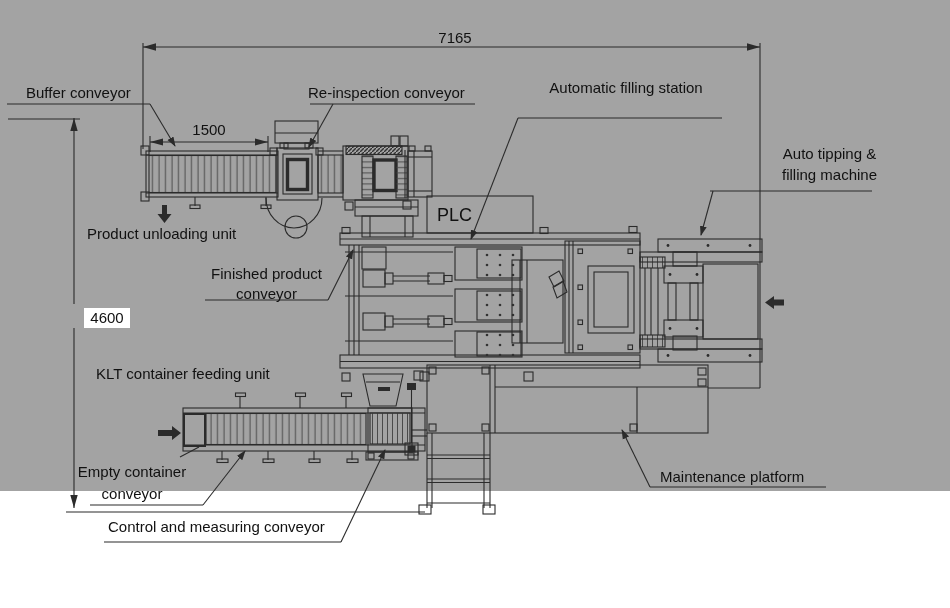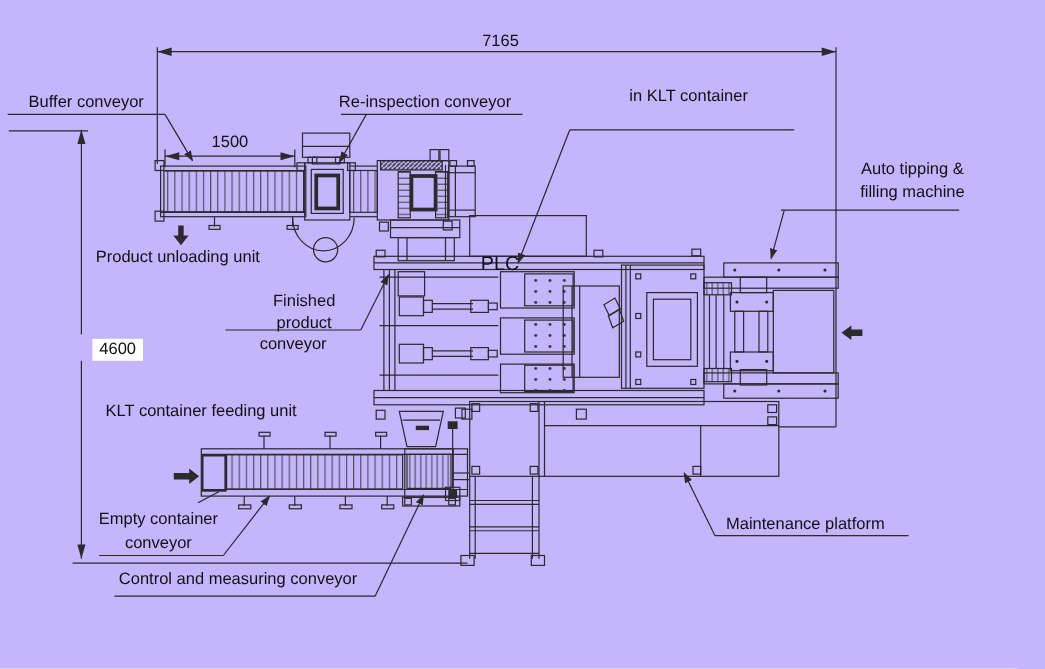--- a/index.html
+++ b/index.html
@@ -1,16 +1,16 @@
 <!DOCTYPE html>
 <html><head>
 <meta charset="utf-8">
 <style>
   html,body{margin:0;padding:0;background:#ffffff;width:950px;height:608px;overflow:hidden;}
-  #stage{position:relative;width:950px;height:608px;background:#c4b5fd;
+  #stage{position:relative;width:950px;height:491px;background:#a3a3a3;
          font-family:"Liberation Sans", sans-serif;text-decoration:underline;}
   #lineart{position:absolute;left:0;top:0;}
   svg .s  {fill:none;stroke:#2b2b2b;stroke-width:1.1;}
   svg .s2 {fill:none;stroke:#2b2b2b;stroke-width:2;}
   svg .s3 {fill:none;stroke:#2b2b2b;stroke-width:3.4;}
   svg .f  {fill:#2b2b2b;stroke:none;}
   svg .pr {stroke:#2b2b2b;stroke-width:1.1;}
   .lbl{position:absolute;font-size:15px;line-height:1.3;color:#111;white-space:nowrap;z-index:2;text-align:center;}
   .ctr{text-align:center;white-space:normal;}
   .two{line-height:20px;}
@@ -327,41 +327,41 @@
 
   <div class="lbl dim" style="left:184px;top:120px;width:50px;">1500</div>
 
   <div class="lbl dim bgw" style="left:51px;top:308px;width:46px;text-align:center;">4600</div>
 
   <div class="lbl" style="left:26px;top:83px;">Buffer conveyor</div>
 
   <div class="lbl" style="left:308px;top:83px;">Re-inspection conveyor</div>
 
   <div class="lbl ctr two" style="left:536px;top:78px;width:180px;">
-    <span style="display:block;">in KLT container</span>
+    <span style="display:block;">Automatic filling station</span>
   </div>
 
   <div class="lbl" style="left:87px;top:224px;">Product unloading unit</div>
 
   <div class="lbl ctr two" style="left:772px;top:143px;width:115px;line-height:21px;">
     <span style="display:block;">Auto tipping &amp;</span>
     <span style="display:block;">filling machine</span>
   </div>
 
   <div class="lbl ctr two" style="left:203px;top:264px;width:127px;line-height:19.5px;">
-    <span style="display:block;margin-left:20px;">Finished product</span>
+    <span style="display:block;">Finished product</span>
     <span style="display:block;">conveyor</span>
   </div>
 
   <div class="lbl" style="left:85px;top:364px;margin-left:11px;">KLT container feeding unit</div>
 
-  <div class="lbl ctr two" style="left:84px;top:461px;width:120px;line-height:21.5px;">
+  <div class="lbl ctr two" style="left:72px;top:461px;width:120px;line-height:21.5px;">
     <span style="display:block;">Empty container</span>
     <span style="display:block;">conveyor</span>
   </div>
 
   <div class="lbl" style="left:660px;top:467px;">Maintenance platform</div>
 
   <div class="lbl" style="left:108px;top:517px;">Control and measuring conveyor</div>
 
-  <div class="lbl plc" style="left:437px;top:204px;margin-top:24px;">PLC</div>
+  <div class="lbl plc" style="left:437px;top:204px;">PLC</div>
 
 </div>
 
 </body></html>

